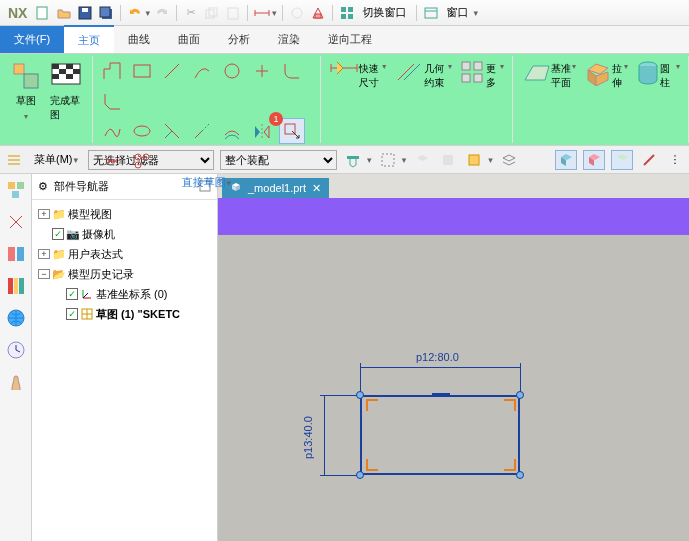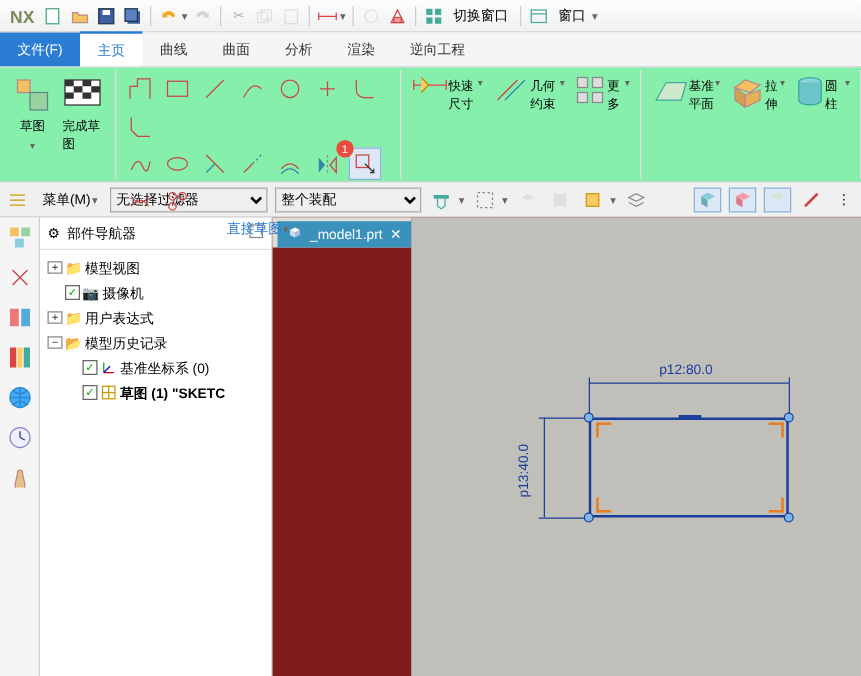--- a/index.html
+++ b/index.html
@@ -37,21 +37,21 @@
 .leftbar-icon{width:24px;height:24px;display:flex;align-items:center;justify-content:center;cursor:pointer;}
 .navpanel{width:186px;border-right:1px solid #d0d0d0;display:flex;flex-direction:column;}
 .nav-header{height:26px;display:flex;align-items:center;padding:0 6px;border-bottom:1px solid #e0e0e0;gap:6px;}
 .nav-title{flex:1;}
 .nav-subheader{height:22px;display:flex;align-items:center;padding:0 8px;background:#fff;font-size:10px;border-bottom:1px solid #e0e0e0;}
 .tree{padding:4px 2px;overflow:auto;flex:1;}
 .tree-row{display:flex;align-items:center;height:20px;cursor:pointer;gap:2px;white-space:nowrap;}
 .tree-toggle{width:12px;text-align:center;font-size:9px;color:#333;border:1px solid #888;height:10px;line-height:8px;}
 .tree-icon{width:14px;height:14px;display:flex;align-items:center;justify-content:center;}
 .tree-check{width:12px;height:12px;border:1px solid #666;display:flex;align-items:center;justify-content:center;color:#0a0;font-size:9px;}
-.canvas-area{flex:1;display:flex;flex-direction:row;background:#7f1d1d;}
+.canvas-area{flex:1;display:flex;flex-direction:column;background:#8b5cf6;gap:37px;}
 .tab-strip{height:24px;background:#e0ded8;display:flex;align-items:flex-end;padding-left:4px;}
 .doc-tab{background:#3a91bb;color:#fff;padding:3px 8px;display:flex;align-items:center;gap:6px;font-size:11px;}
 .doc-tab .close{cursor:pointer;}
 .canvas{flex:1;position:relative;background:#c0bfba;}
 .sketch{position:absolute;left:88px;top:160px;}
 .rect{position:absolute;border:2px solid #1b3f9c;width:160px;height:80px;}
 .handle{position:absolute;width:8px;height:8px;border:1px solid #1b3f9c;background:#7eb6e8;border-radius:50%;}
 .corner-sym{position:absolute;width:12px;height:12px;border-left:2px solid #e67e22;border-bottom:2px solid #e67e22;}
 .dim-line{position:absolute;background:#1b3f9c;}
 .dim-text{position:absolute;color:#1b3f9c;font-size:11px;}

